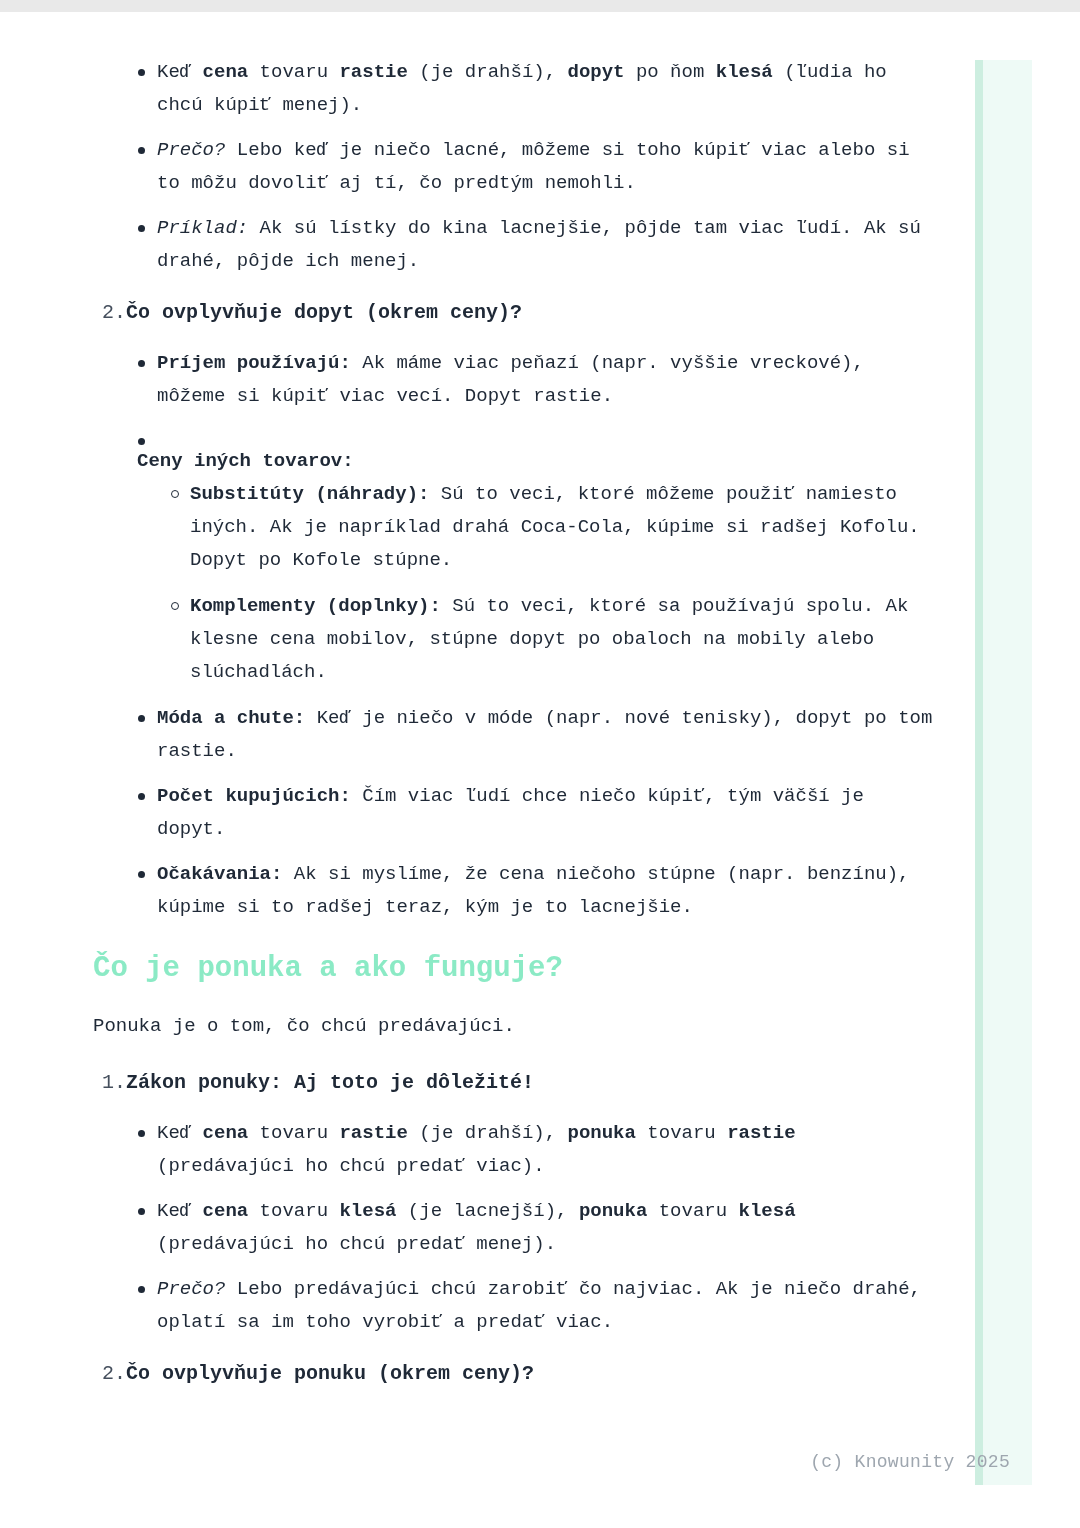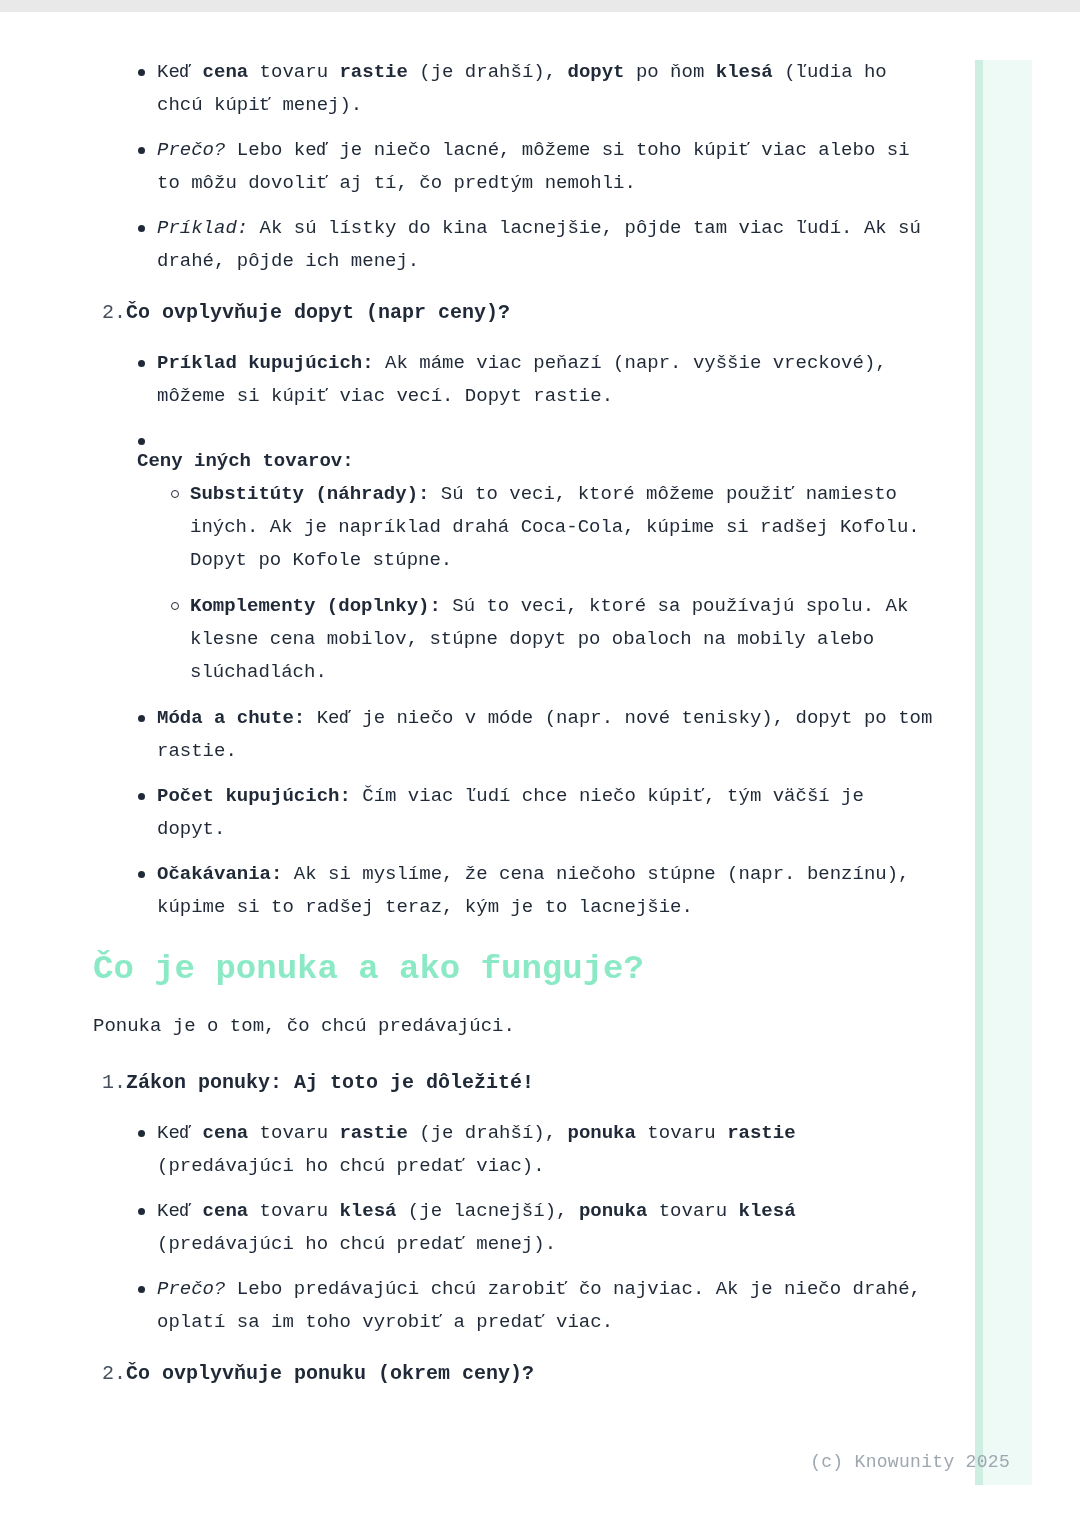--- a/index.html
+++ b/index.html
@@ -37,21 +37,21 @@
     content:'';position:absolute;left:1px;top:12px;
     width:6px;height:6px;border-radius:50%;
     border:1.6px solid var(--text);background:transparent;box-sizing:content-box;
   }
   .text{margin:0;flex:1;}
   .numbered{display:flex;margin:21px 0 20px;padding-left:9px;font-size:20px;line-height:28px;}
   .num{flex:0 0 20px;color:var(--num);font-weight:400;}
   .num-text{font-weight:700;}
   h1.section-heading{
     margin:27px 0 23px;padding:0;
-    font-size:34px;line-height:36px;font-weight:700;
+    font-size:29px;line-height:36px;font-weight:700;
     color:var(--accent);
   }
   .para{margin:0 0 26px;}
   strong{font-weight:700;}
   em{font-style:italic;font-weight:400;}
   .side-bar{
     position:absolute;left:975px;top:48px;width:57px;height:1425px;
     background:var(--bar-fill);
     border-left:8px solid var(--bar-edge);
     box-sizing:border-box;z-index:1;
@@ -74,25 +74,25 @@
       <div class="li l1">
         <span class="marker disc"></span>
         <p class="text"><em>Prečo?</em> Lebo keď je niečo lacné, môžeme si toho kúpiť viac alebo si to môžu dovoliť aj tí, čo predtým nemohli.</p>
       </div>
       <div class="li l1">
         <span class="marker disc"></span>
         <p class="text"><em>Príklad:</em> Ak sú lístky do kina lacnejšie, pôjde tam viac ľudí. Ak sú drahé, pôjde ich menej.</p>
       </div>
       <div class="numbered">
         <span class="num">2.</span>
-        <span class="num-text"><strong>Čo ovplyvňuje dopyt (napr ceny)?</strong></span>
+        <span class="num-text"><strong>Čo ovplyvňuje dopyt (okrem ceny)?</strong></span>
       </div>
       <div class="li l1">
         <span class="marker disc"></span>
-        <p class="text"><strong>Príklad kupujúcich:</strong> Ak máme viac peňazí (napr. vyššie vreckové), môžeme si kúpiť viac vecí. Dopyt rastie.</p>
+        <p class="text"><strong>Príjem používajú:</strong> Ak máme viac peňazí (napr. vyššie vreckové), môžeme si kúpiť viac vecí. Dopyt rastie.</p>
       </div>
       <div class="li l1 tight">
         <span class="marker disc"></span>
         <p class="text"><strong>Ceny iných tovarov:</strong></p>
       </div>
       <div class="li l2">
         <span class="marker circle"></span>
         <p class="text"><strong>Substitúty (náhrady):</strong> Sú to veci, ktoré môžeme použiť namiesto iných. Ak je napríklad drahá Coca-Cola, kúpime si radšej Kofolu. Dopyt po Kofole stúpne.</p>
       </div>
       <div class="li l2">

